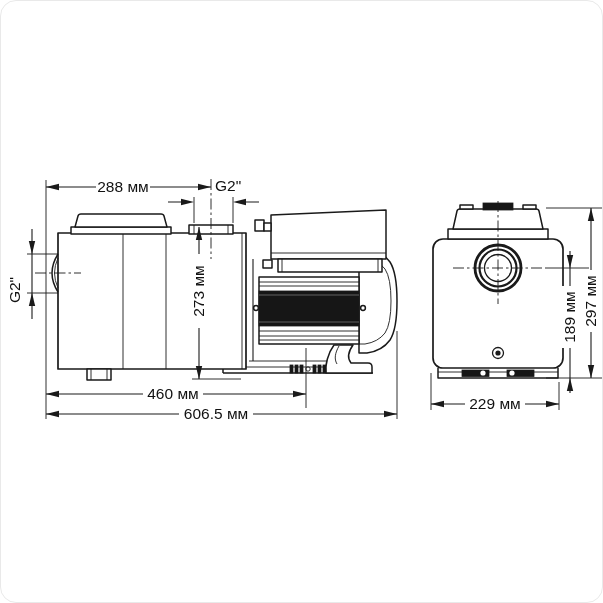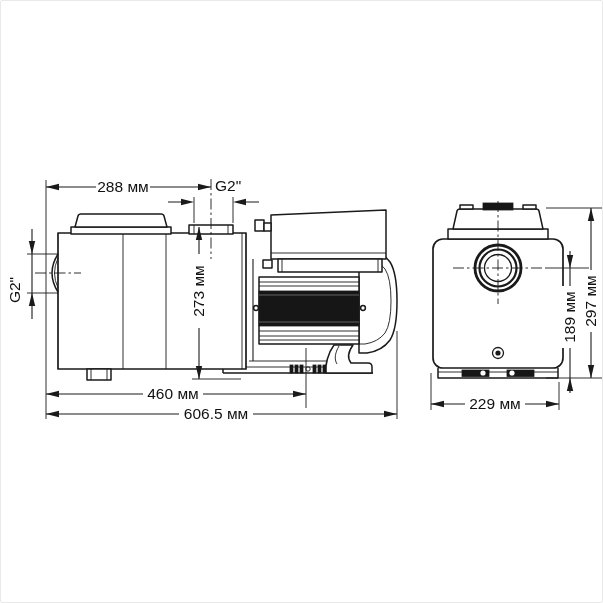--- a/index.html
+++ b/index.html
@@ -1,18 +1,18 @@
 <!DOCTYPE html>
 <html><head>
 <meta charset="utf-8">
 <style>
   html,body { margin:0; padding:0; background:#fff; }
   .frame {
     width:601px; height:601px;
-    border:1px solid #e9e9e9; border-radius:2px;
+    border:1px solid #e9e9e9; border-radius:16px;
     background:#ffffff; overflow:hidden;
   }
   svg { display:block; }
   
   .ol  { fill:#ffffff; stroke:#1a1a1a; stroke-width:1.5; stroke-linejoin:round; }
   .olthick { fill:#ffffff; stroke:#1a1a1a; stroke-width:1.7; stroke-linejoin:round; }
   .nl  { fill:none; stroke:#1a1a1a; stroke-width:1.5; stroke-linejoin:round; }
   .thin{ fill:none; stroke:#1a1a1a; stroke-width:0.9; }
   .dim { fill:none; stroke:#1a1a1a; stroke-width:1.1; }
   .cl  { fill:none; stroke:#1a1a1a; stroke-width:0.9; stroke-dasharray:11 3 2.5 3; }

